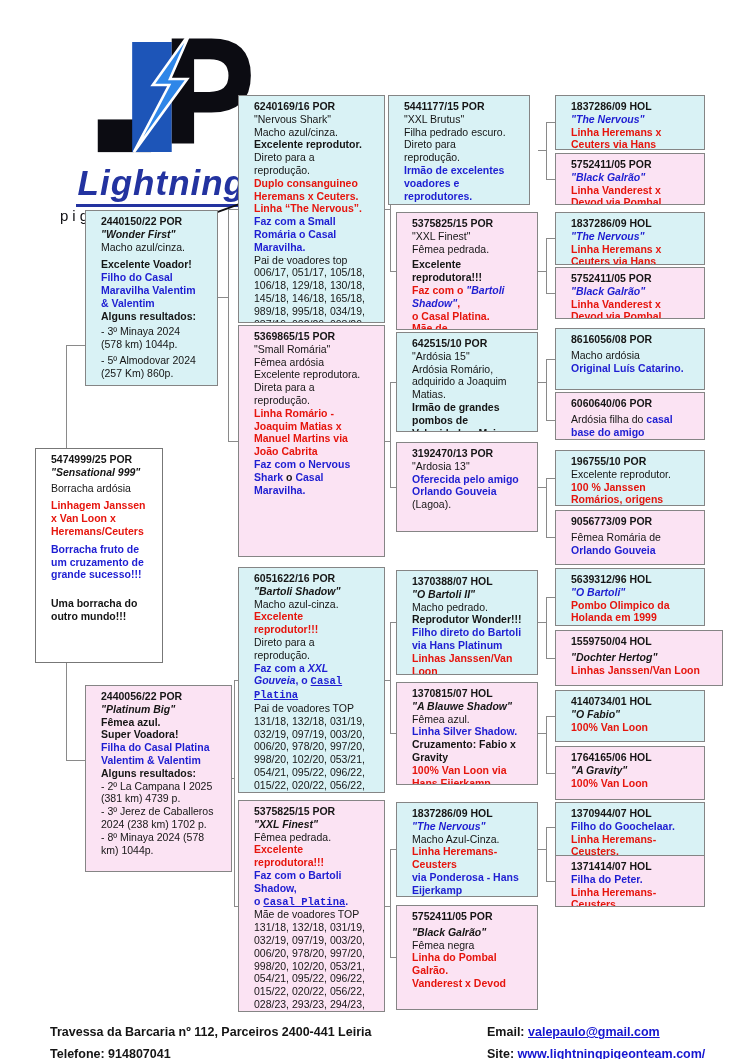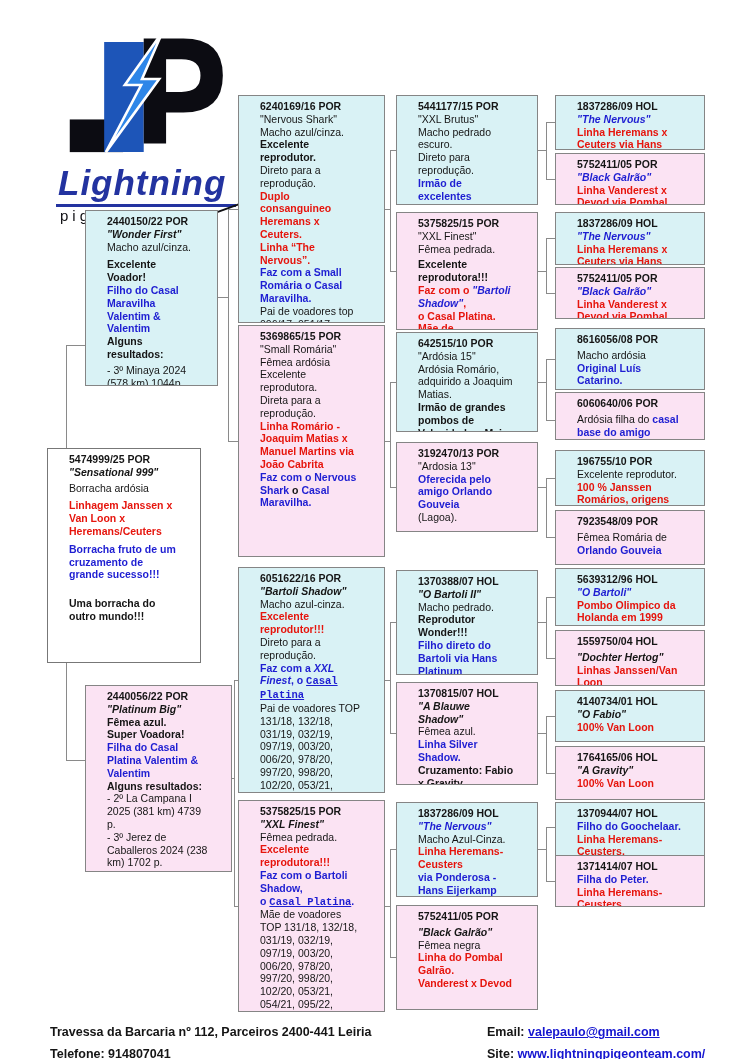--- a/index.html
+++ b/index.html
@@ -1,36 +1,36 @@
 <!DOCTYPE html>
 <html><head>
 <meta charset="utf-8">
 <style>
   html,body{margin:0;padding:0;background:#fff;}
   #page{position:relative;width:750px;height:1059px;background:#fff;overflow:hidden;
         font-family:"Liberation Sans", sans-serif;color:#151515;}
   
-  .bx{position:absolute;border:1.5px solid #858585;padding:4px 21px;overflow:hidden;
+  .bx{position:absolute;border:1.5px solid #858585;padding:4px 15px;overflow:hidden;
       font-size:10.5px;line-height:1.22;box-sizing:border-box;}
   .bg-b{background:#d9f2f5;}
   .bg-p{background:#fbe3f3;}
   .bg-w{background:#ffffff;border-color:#777;}
   .ln{min-height:4px;}
   .b{font-weight:bold;}
   .i{font-style:italic;}
   .u{text-decoration:underline;font-family:Liberation Mono, monospace;}
   .red{color:#e6150d;font-weight:bold;}
   .blue{color:#1e1ed2;font-weight:bold;}
   .bluei{color:#1e1ed2;font-weight:bold;font-style:italic;}
   .mt{margin-top:5px;}
   .mts{margin-top:3px;}
   .mt2{margin-top:16px;}
   .conn{position:absolute;background:#8a8a8a;}
   
-  .logo{position:absolute;left:56px;top:30px;width:200px;}
+  .logo{position:absolute;left:56px;top:30px;width:200px;text-align:right;}
   .logo-title{font-style:italic;font-weight:bold;font-size:35px;color:#2333a0;
               border-bottom:3px solid #2333a0;display:inline-block;
               padding:0 10px 1px 2px;letter-spacing:1px;}
   .logo-sub-row{display:flex;align-items:flex-end;}
   .logo-sub{font-size:15px;letter-spacing:4px;color:#101014;padding-left:4px;white-space:nowrap;}
   .swoosh{width:58px;height:2px;background:#101014;transform:rotate(-20deg);
           margin-left:-4px;margin-bottom:9px;}
   
   .footer-left{position:absolute;left:50px;top:1021px;font-size:12.5px;font-weight:bold;line-height:22px;}
   .footer-right{position:absolute;left:487px;top:1021px;font-size:12.5px;font-weight:bold;line-height:22px;}
@@ -117,21 +117,21 @@
   <div class="bx bg-b" style="left:85px;top:210px;width:133px;height:176px">
       <div class="ln b">2440150/22 POR</div>
       <div class="ln b i">"Wonder First"</div>
       <div class="ln">Macho azul/cinza.</div>
       <div class="ln b mt">Excelente Voador!</div>
       <div class="ln blue">Filho do Casal Maravilha Valentim &amp; Valentim</div>
       <div class="ln b">Alguns resultados:</div>
       <div class="ln mts">- 3º Minaya 2024 (578 km) 1044p.</div>
       <div class="ln mts">- 5º Almodovar 2024 (257 Km) 860p.</div>
     </div>
-  <div class="bx bg-w" style="left:47px;top:448px;width:154px;height:215px">
+  <div class="bx bg-w" style="left:35px;top:448px;width:128px;height:215px">
       <div class="ln b">5474999/25 POR</div>
       <div class="ln b i">"Sensational 999"</div>
       <div class="ln mts">Borracha ardósia</div>
       <div class="ln red mt">Linhagem Janssen x Van Loon x Heremans/Ceuters</div>
       <div class="ln blue mt">Borracha fruto de um cruzamento de grande sucesso!!!</div>
       <div class="ln b mt2">Uma borracha do outro mundo!!!</div>
     </div>
   <div class="bx bg-p" style="left:85px;top:685px;width:147px;height:187px">
       <div class="ln b">2440056/22 POR</div>
       <div class="ln b i">"Platinum Big"</div>
@@ -163,37 +163,37 @@
       <div class="ln">Direta para a reprodução.</div>
       <div class="ln red">Linha Romário - Joaquim Matias x Manuel Martins via João Cabrita</div>
       <div class="ln"><span class="blue">Faz com o Nervous Shark</span><span class="b"> o </span><span class="blue">Casal Maravilha.</span></div>
     </div>
   <div class="bx bg-b" style="left:238px;top:567px;width:147px;height:226px">
       <div class="ln b">6051622/16 POR</div>
       <div class="ln b i">"Bartoli Shadow"</div>
       <div class="ln">Macho azul-cinza.</div>
       <div class="ln red">Excelente reprodutor!!!</div>
       <div class="ln">Direto para a reprodução.</div>
-      <div class="ln"><span class="blue">Faz com a </span><span class="blue i">XXL Finest</span><span class="blue">, o </span><span class="blue u">Casal Platina</span></div>
+      <div class="ln"><span class="blue">Faz com a </span><span class="blue i">XXL Gouveia</span><span class="blue">, o </span><span class="blue u">Casal Platina</span></div>
       <div class="ln">Pai de voadores TOP 131/18, 132/18, 031/19, 032/19, 097/19, 003/20, 006/20, 978/20, 997/20, 998/20, 102/20, 053/21, 054/21, 095/22, 096/22, 015/22, 020/22, 056/22, 028/23, 293/23, 294/23, ....</div>
     </div>
   <div class="bx bg-p" style="left:238px;top:800px;width:147px;height:212px">
       <div class="ln b">5375825/15 POR</div>
       <div class="ln b i">"XXL Finest"</div>
       <div class="ln">Fêmea pedrada.</div>
       <div class="ln red">Excelente reprodutora!!!</div>
       <div class="ln blue">Faz com o Bartoli Shadow,</div>
       <div class="ln"><span class="blue">o </span><span class="blue u">Casal Platina</span><span class="blue">.</span></div>
       <div class="ln">Mãe de voadores TOP 131/18, 132/18, 031/19, 032/19, 097/19, 003/20, 006/20, 978/20, 997/20, 998/20, 102/20, 053/21, 054/21, 095/22, 096/22, 015/22, 020/22, 056/22, 028/23, 293/23, 294/23, ....</div>
     </div>
 
-  <div class="bx bg-b" style="left:396px;top:95px;width:142px;height:110px">
+  <div class="bx bg-b" style="left:388px;top:95px;width:142px;height:110px">
       <div class="ln b">5441177/15 POR</div>
       <div class="ln">"XXL Brutus"</div>
-      <div class="ln">Macho pedrado escuro.</div>
+      <div class="ln">Filha pedrado escuro.</div>
       <div class="ln">Direto para reprodução.</div>
       <div class="ln blue">Irmão de excelentes voadores e reprodutores.</div>
     </div>
   <div class="bx bg-p" style="left:396px;top:212px;width:142px;height:118px">
       <div class="ln b">5375825/15 POR</div>
       <div class="ln">"XXL Finest"</div>
       <div class="ln">Fêmea pedrada.</div>
       <div class="ln b mts">Excelente reprodutora!!!</div>
       <div class="ln"><span class="red">Faz com o </span><span class="bluei">"Bartoli Shadow"</span><span class="red">,</span></div>
       <div class="ln red">o Casal Platina.</div>
@@ -270,30 +270,30 @@
   <div class="bx bg-p" style="left:555px;top:392px;width:150px;height:48px">
       <div class="ln b">6060640/06 POR</div>
       <div class="ln mts"><span>Ardósia filha do </span><span class="blue">casal base do amigo Joaquim Matias.</span></div>
     </div>
   <div class="bx bg-b" style="left:555px;top:450px;width:150px;height:56px">
       <div class="ln b">196755/10 POR</div>
       <div class="ln">Excelente reprodutor.</div>
       <div class="ln red">100 % Janssen Romários, origens Manuel Martins.</div>
     </div>
   <div class="bx bg-p" style="left:555px;top:510px;width:150px;height:55px">
-      <div class="ln b">7923548/09 POR</div>
+      <div class="ln b">9056773/09 POR</div>
       <div class="ln mts">Fêmea Romária de</div>
       <div class="ln blue">Orlando Gouveia</div>
     </div>
   <div class="bx bg-b" style="left:555px;top:568px;width:150px;height:58px">
       <div class="ln b">5639312/96 HOL</div>
       <div class="ln bluei">"O Bartoli"</div>
       <div class="ln red">Pombo Olimpico da Holanda em 1999</div>
     </div>
-  <div class="bx bg-p" style="left:555px;top:630px;width:150px;height:56px">
+  <div class="bx bg-p" style="left:555px;top:630px;width:168px;height:56px">
       <div class="ln b">1559750/04 HOL</div>
       <div class="ln b i mts">"Dochter Hertog"</div>
       <div class="ln red">Linhas Janssen/Van Loon</div>
     </div>
   <div class="bx bg-b" style="left:555px;top:690px;width:150px;height:52px">
       <div class="ln b">4140734/01 HOL</div>
       <div class="ln b i">"O Fabio"</div>
       <div class="ln red">100% Van Loon</div>
     </div>
   <div class="bx bg-p" style="left:555px;top:746px;width:150px;height:54px">

